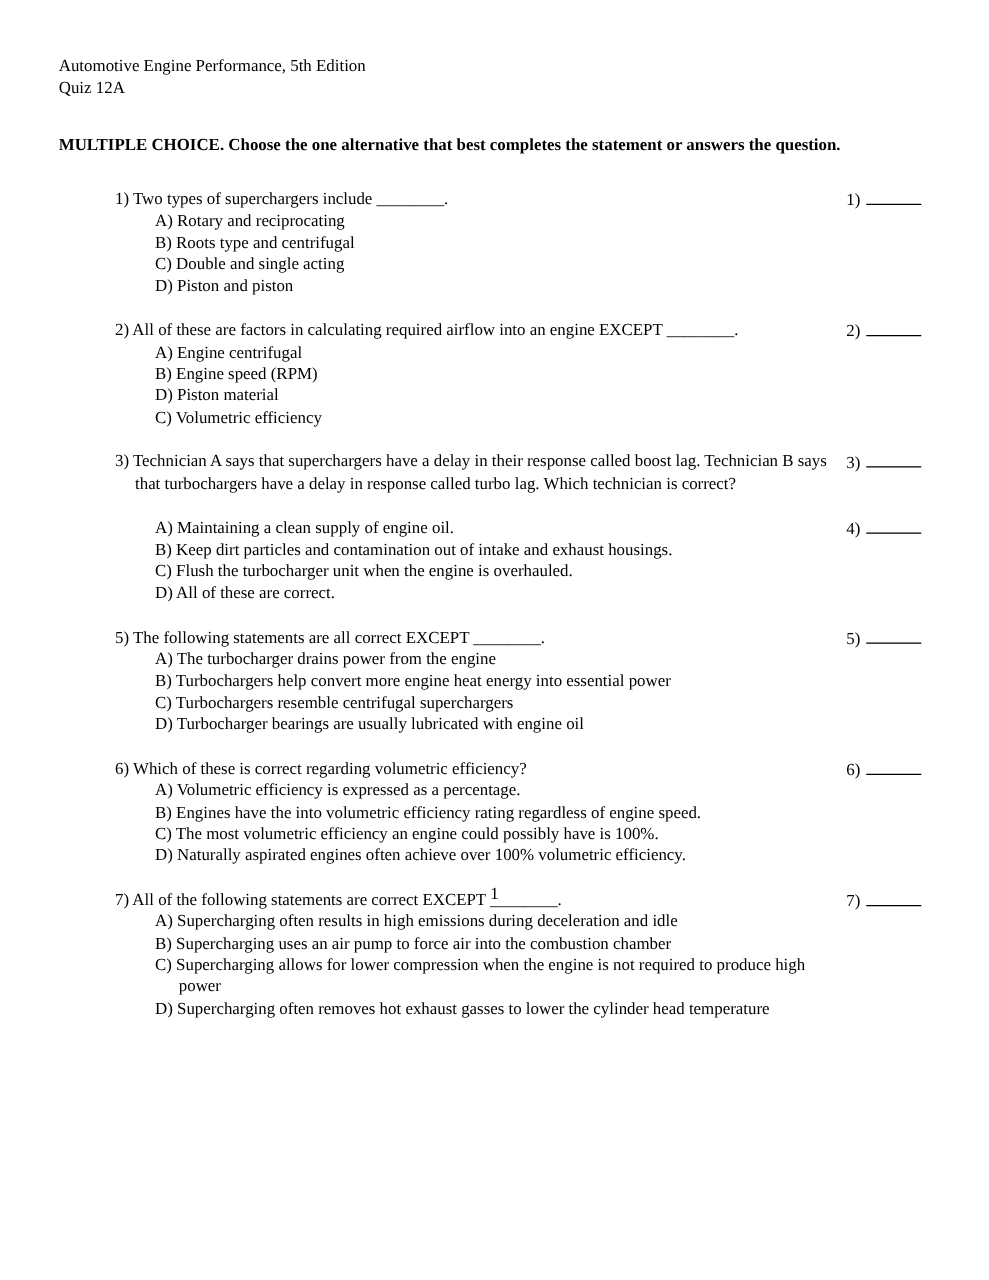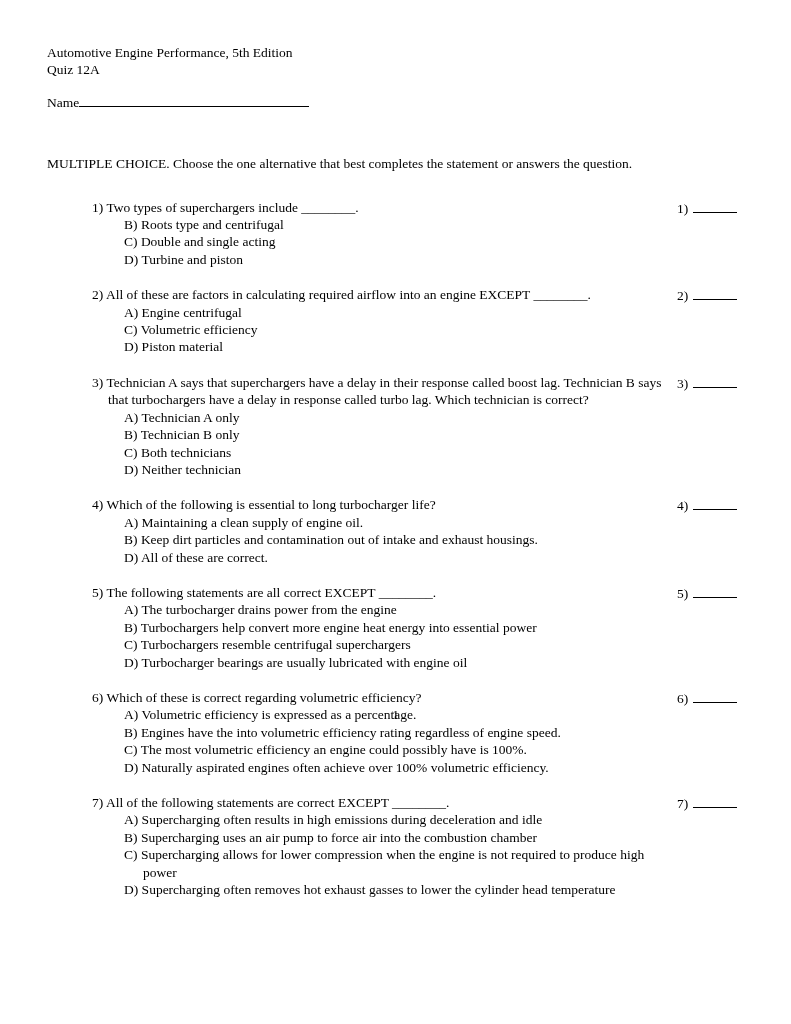--- a/index.html
+++ b/index.html
@@ -32,22 +32,22 @@
     white-space: nowrap;
   }
   .name-underline {
     display: inline-block;
     width: 230px;
     border-bottom: 1px solid #000;
     height: 13px;
     vertical-align: baseline;
   }
   .instructions {
-    margin-top: 44px;
-    font-weight: normal;
+    margin-top: 28px;
+    font-weight: bold;
   }
   .question-list {
     margin-top: 26px;
   }
   .question {
     display: flex;
     align-items: flex-start;
     margin-bottom: 18px;
   }
   .q-main {
@@ -90,67 +90,60 @@
   }
 </style>
 </head>
 <body>
 
 <div class="page">
 
   <div class="doc-title">Automotive Engine Performance, 5th Edition</div>
   <div class="doc-subtitle">Quiz 12A</div>
 
-  <div class="name-row">
-    <span>Name</span><span class="name-underline"></span>
-  </div>
 
   <div class="instructions">MULTIPLE CHOICE.  Choose the one alternative that best completes the statement or answers the question.</div>
 
   <div class="question-list">
       <div class="question">
         <div class="q-main">
           <div class="q-text"><span class="q-num">1) </span>Two types of superchargers include ________.</div>
           <div class="choices">
+            <div class="choice">A) Rotary and reciprocating</div>
             <div class="choice">B) Roots type and centrifugal</div>
             <div class="choice">C) Double and single acting</div>
-            <div class="choice">D) Turbine and piston</div>
+            <div class="choice">D) Piston and piston</div>
           </div>
         </div>
         <div class="q-answer"><span class="a-num">1)</span><span class="answer-blank"></span></div>
       </div>
       <div class="question">
         <div class="q-main">
           <div class="q-text"><span class="q-num">2) </span>All of these are factors in calculating required airflow into an engine EXCEPT ________.</div>
           <div class="choices">
             <div class="choice">A) Engine centrifugal</div>
+            <div class="choice">B) Engine speed (RPM)</div>
+            <div class="choice">D) Piston material</div>
             <div class="choice">C) Volumetric efficiency</div>
-            <div class="choice">D) Piston material</div>
           </div>
         </div>
         <div class="q-answer"><span class="a-num">2)</span><span class="answer-blank"></span></div>
       </div>
       <div class="question">
         <div class="q-main">
           <div class="q-text"><span class="q-num">3) </span>Technician A says that superchargers have a delay in their response called boost lag. Technician B says that turbochargers have a delay in response called turbo lag. Which technician is correct?</div>
-          <div class="choices">
-            <div class="choice">A) Technician A only</div>
-            <div class="choice">B) Technician B only</div>
-            <div class="choice">C) Both technicians</div>
-            <div class="choice">D) Neither technician</div>
-          </div>
         </div>
         <div class="q-answer"><span class="a-num">3)</span><span class="answer-blank"></span></div>
       </div>
       <div class="question">
         <div class="q-main">
-          <div class="q-text"><span class="q-num">4) </span>Which of the following is essential to long turbocharger life?</div>
           <div class="choices">
             <div class="choice">A) Maintaining a clean supply of engine oil.</div>
             <div class="choice">B) Keep dirt particles and contamination out of intake and exhaust housings.</div>
+            <div class="choice">C) Flush the turbocharger unit when the engine is overhauled.</div>
             <div class="choice">D) All of these are correct.</div>
           </div>
         </div>
         <div class="q-answer"><span class="a-num">4)</span><span class="answer-blank"></span></div>
       </div>
       <div class="question">
         <div class="q-main">
           <div class="q-text"><span class="q-num">5) </span>The following statements are all correct EXCEPT ________.</div>
           <div class="choices">
             <div class="choice">A) The turbocharger drains power from the engine</div>

